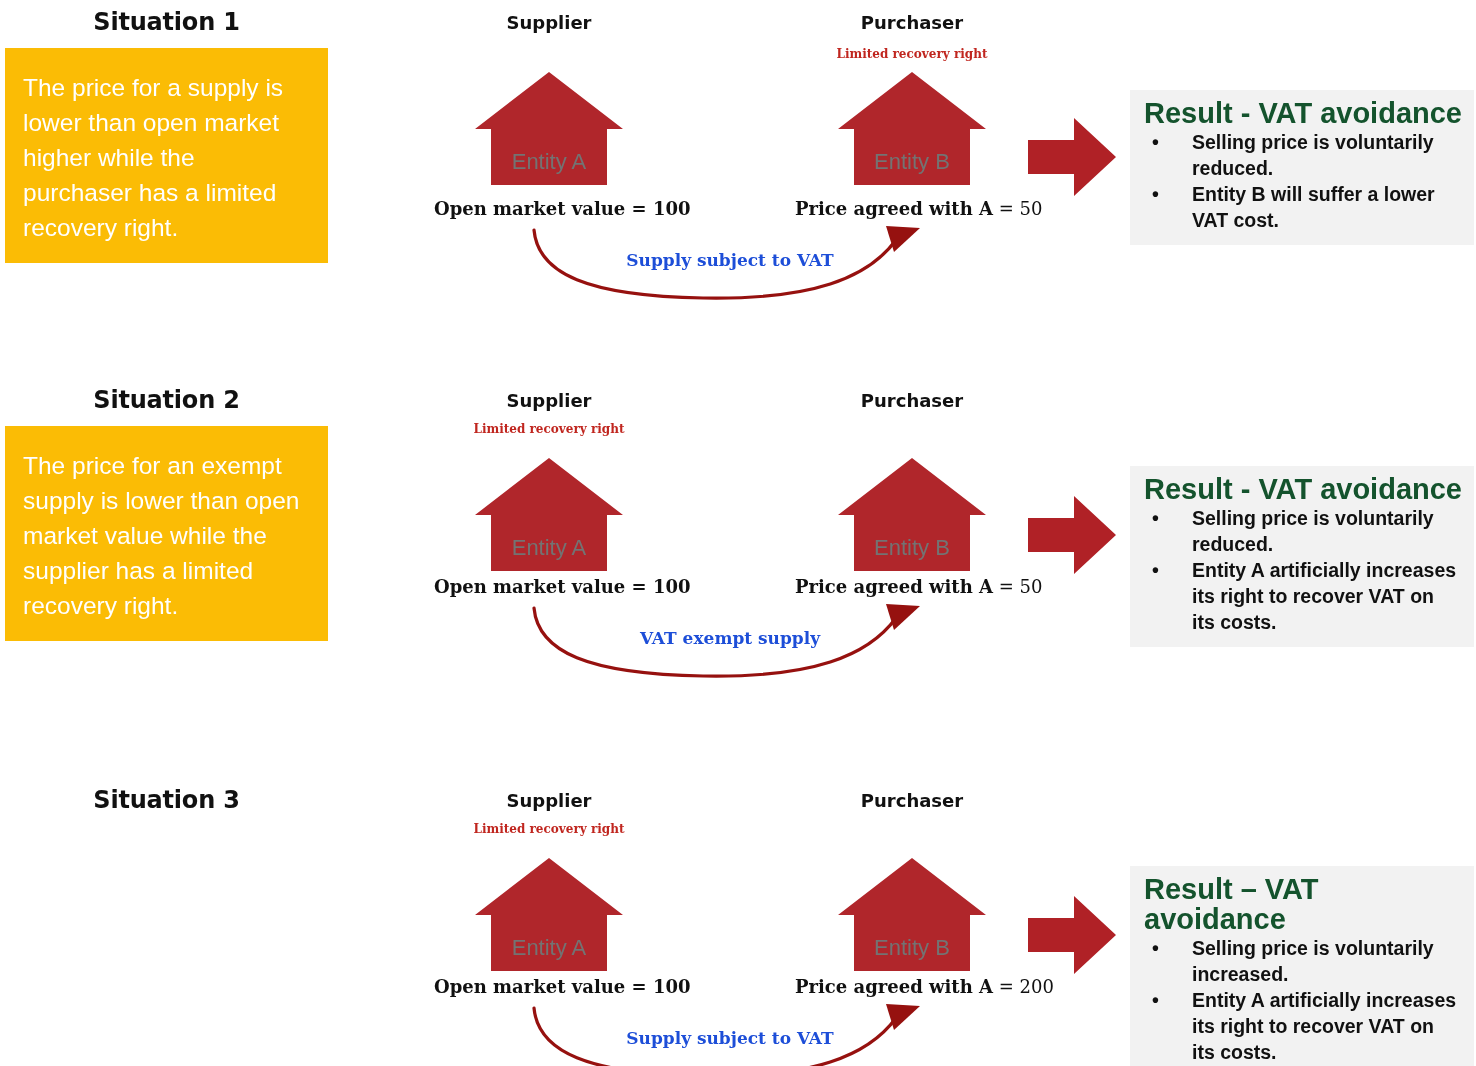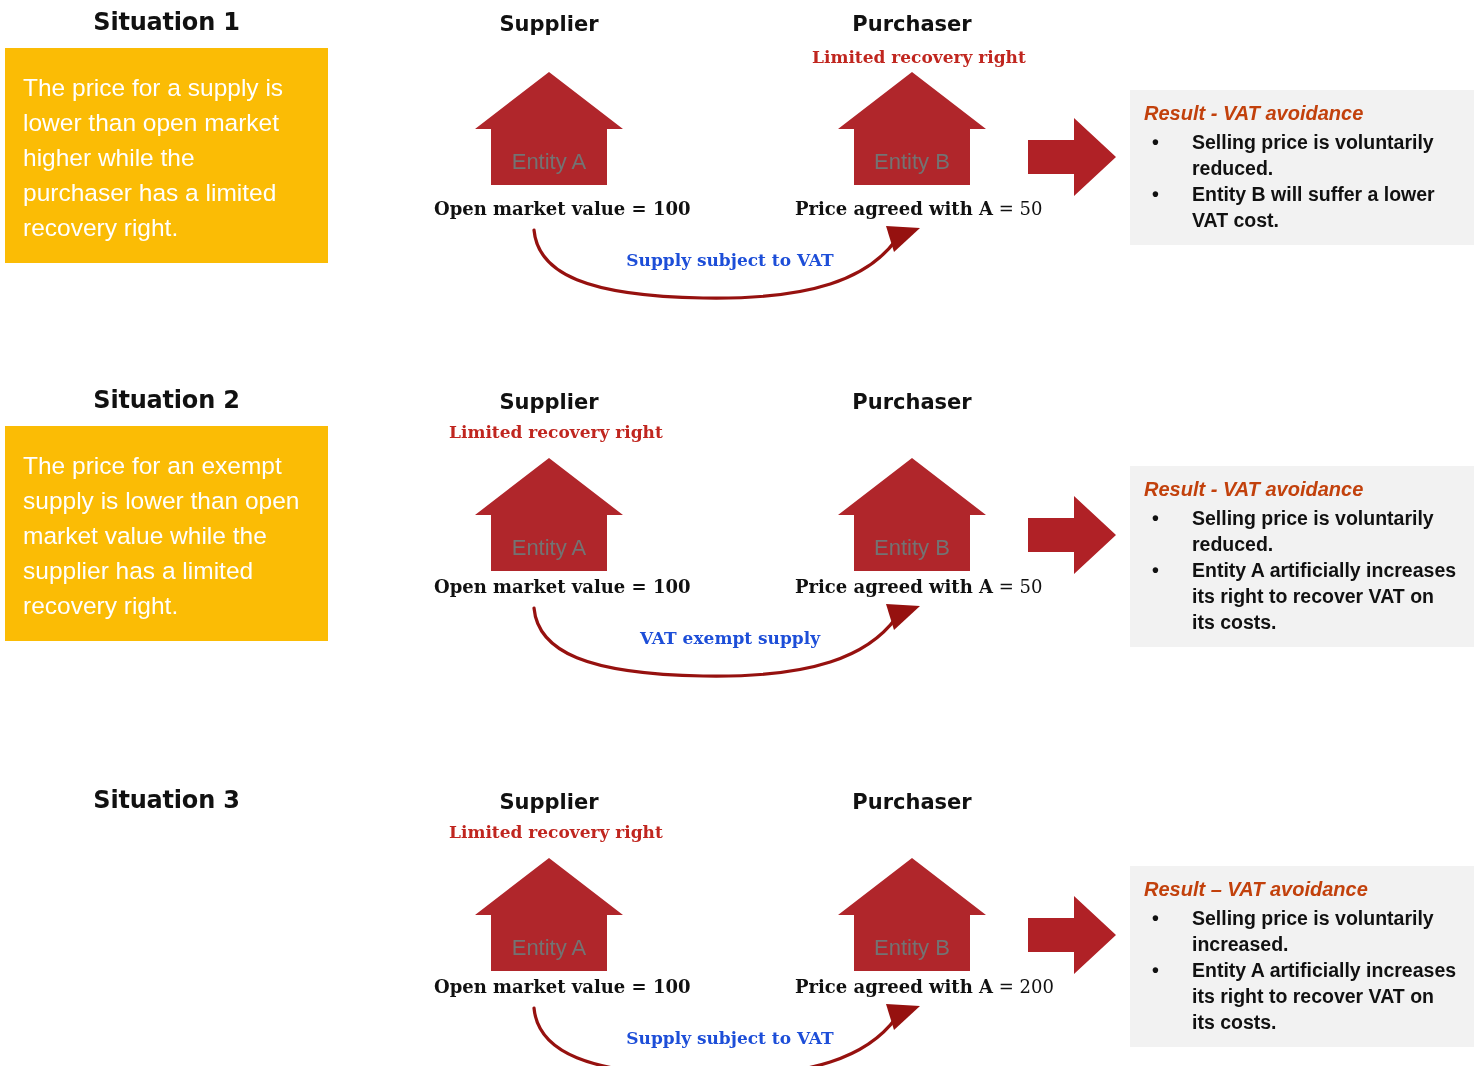--- a/index.html
+++ b/index.html
@@ -56,30 +56,30 @@
     line-height: 35px;
     font-family: "Liberation Sans", sans-serif;
     font-weight: 400;
   }
 
   
   .role-label {
     position: absolute;
     font-family: "DejaVu Sans", sans-serif;
     font-weight: bold;
-    font-size: 21px;
+    font-size: 18px;
     color: #111111;
     text-align: center;
     white-space: nowrap;
   }
   .recovery-label {
     position: absolute;
     font-family: "DejaVu Serif", serif;
     font-weight: bold;
-    font-size: 17px;
+    font-size: 12px;
     color: #C0261F;
     text-align: center;
     white-space: nowrap;
   }
   .value-label {
     position: absolute;
     font-family: "DejaVu Serif", serif;
     font-weight: bold;
     font-size: 18px;
     color: #111111;
@@ -131,27 +131,26 @@
   .block-arrow svg { display: block; }
 
   .result-box {
     position: absolute;
     width: 344px;
     background: #F2F2F2;
     box-sizing: border-box;
     padding: 8px 12px 12px 14px;
   }
   .result-title {
-    color: #c2410c;
-    font-weight: bold;
-    font-size: 20px;
+    color: #14532d;
+    font-weight: bold;
+    font-size: 29px;
     line-height: 30px;
     font-family: "Liberation Sans", sans-serif;
     margin-bottom: 1px;
-    font-style: italic;
   }
   .result-list {
     margin: 0;
     padding: 0;
     list-style: none;
   }
   .result-list li {
     position: relative;
     padding-left: 48px;
     color: #111111;

